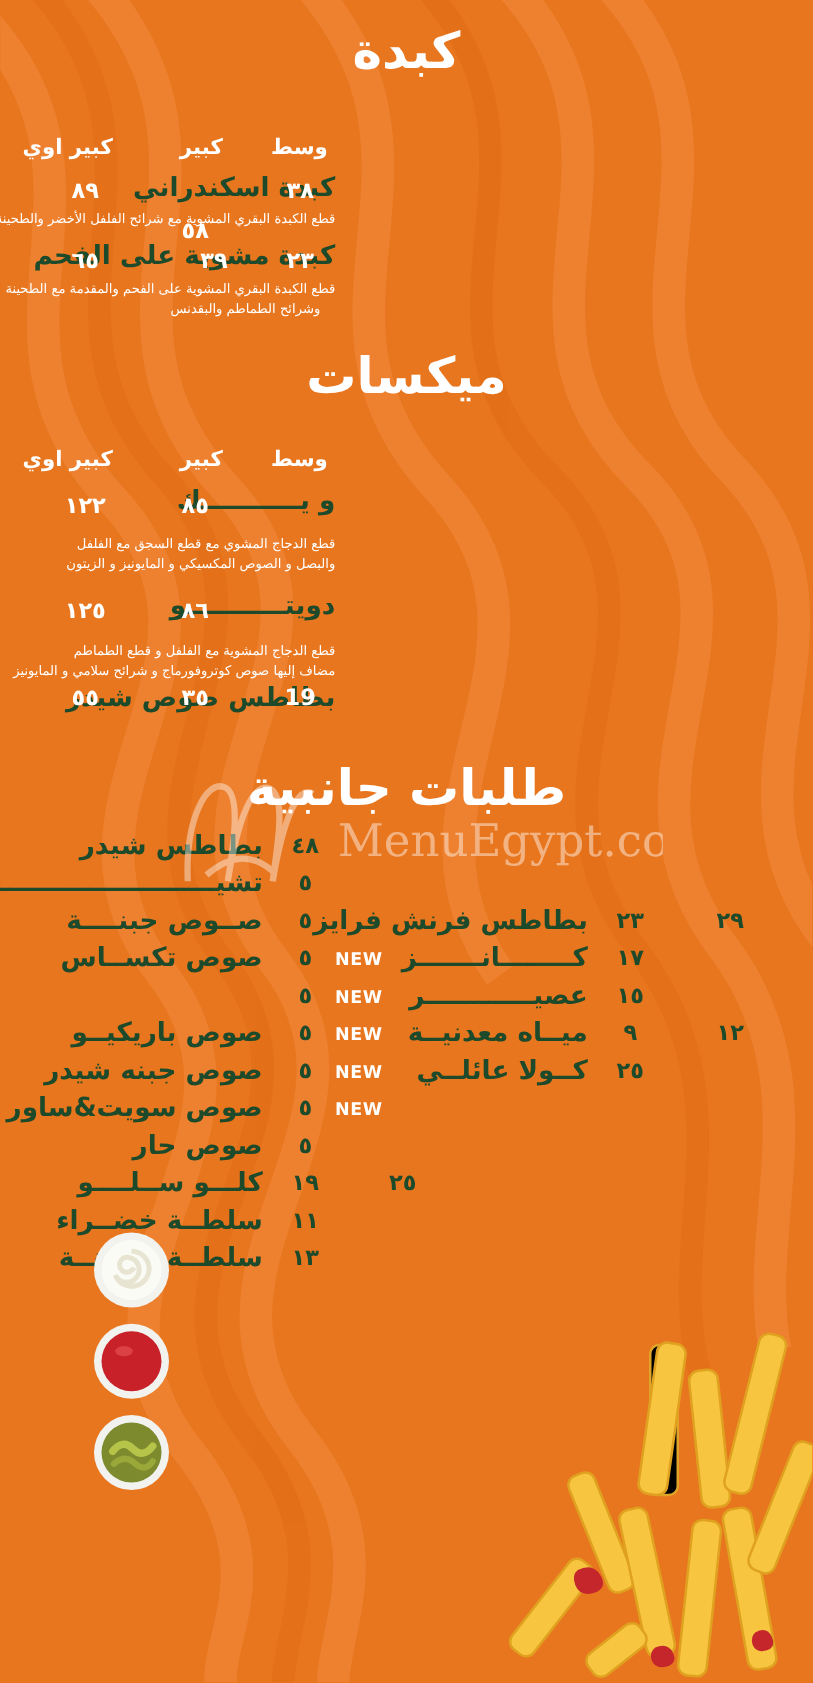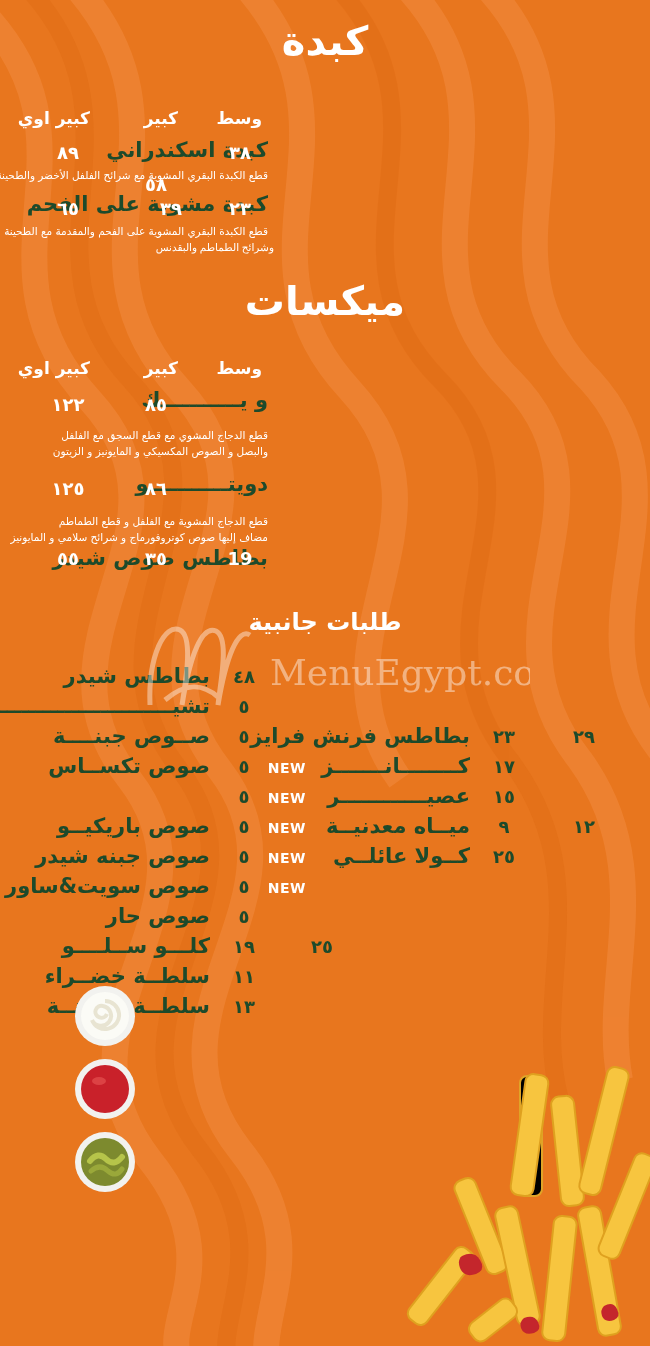--- a/index.html
+++ b/index.html
@@ -22,21 +22,21 @@
 
   
   .section-title {
     text-align: center;
     color: #ffffff;
     font-weight: bold;
     letter-spacing: 1px;
   }
   .title-kebda { position: absolute; top: 18px; left: 0; right: 0; font-size: 40px; }
   .title-mixat { position: absolute; top: 278px; left: 0; right: 0; font-size: 40px; }
-  .title-side  { position: absolute; top: 608px; left: 0; right: 0; font-size: 24px; }
+  .title-side  { position: absolute; top: 608px; left: 0; right: 0; font-size: 40px; }
 
   
   .col-head {
     position: absolute;
     color: #ffffff;
     font-size: 17px;
     font-weight: bold;
     white-space: nowrap;
   }
 
@@ -120,21 +120,21 @@
 <div class="col-head" style="top:108px; right:388px;">وسط</div>
 
 <div class="item-name" style="top:138px; right:382px; width:240px;">كبدة اسكندراني</div>
 <div class="item-desc" style="top:168px; right:382px; width:240px;">قطع الكبدة البقري المشوية مع شرائح الفلفل الأخضر والطحينة</div>
 <div class="price" style="top:142px; right:556px;">٨٩</div>
 <div class="price" style="top:142px; right:468px;margin-top:32px;">٥٨</div>
 <div class="price" style="top:142px; right:384px;">٣٨</div>
 
 <div class="item-name" style="top:192px; right:382px; width:250px;">كبدة مشوية على الفحم</div>
 <div class="item-desc" style="top:224px; right:382px; width:250px;">قطع الكبدة البقري المشوية على الفحم والمقدمة مع الطحينة</div>
-<div class="item-desc" style="top:240px; right:376px; width:250px;font-family:Liberation Serif, serif;">وشرائح الطماطم والبقدنس</div>
+<div class="item-desc" style="top:240px; right:394px; width:250px;">وشرائح الطماطم والبقدنس</div>
 <div class="price" style="top:198px; right:556px;">٦٥</div>
 <div class="price" style="top:198px; right:468px;text-align:right;">٣٩</div>
 <div class="price" style="top:198px; right:384px;">٢٣</div>
 
 <div class="section-title title-mixat">ميكسات</div>
 
 <div class="col-head" style="top:358px; right:560px;">كبير اوي</div>
 <div class="col-head" style="top:358px; right:472px;">كبير</div>
 <div class="col-head" style="top:358px; right:388px;">وسط</div>
 

